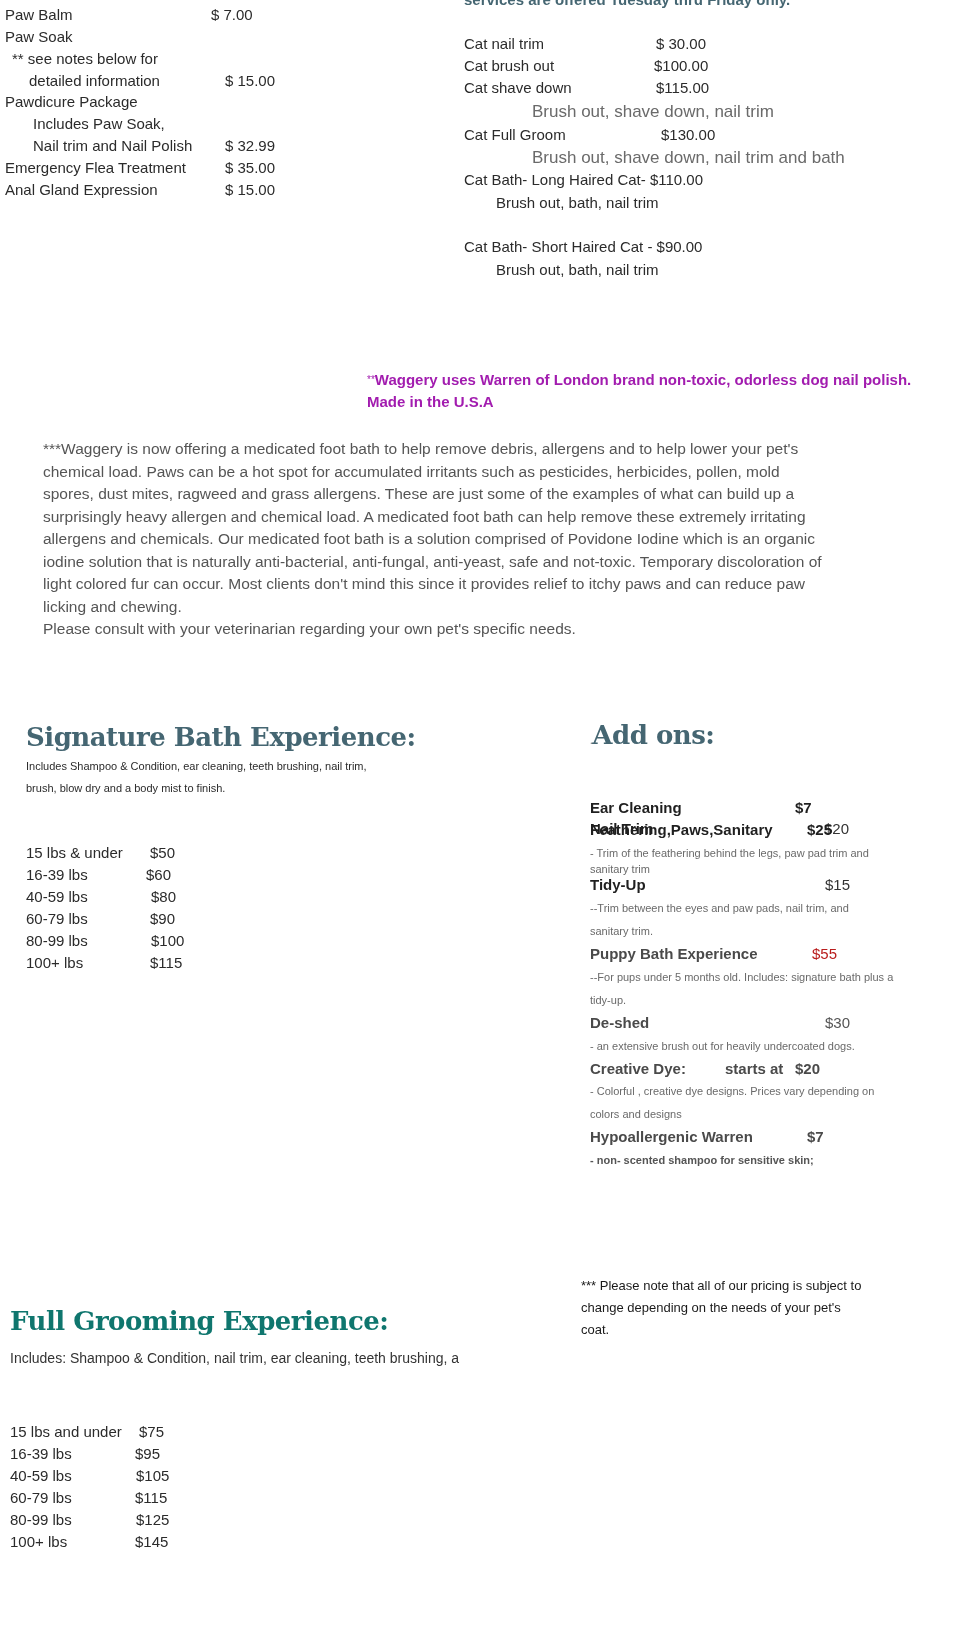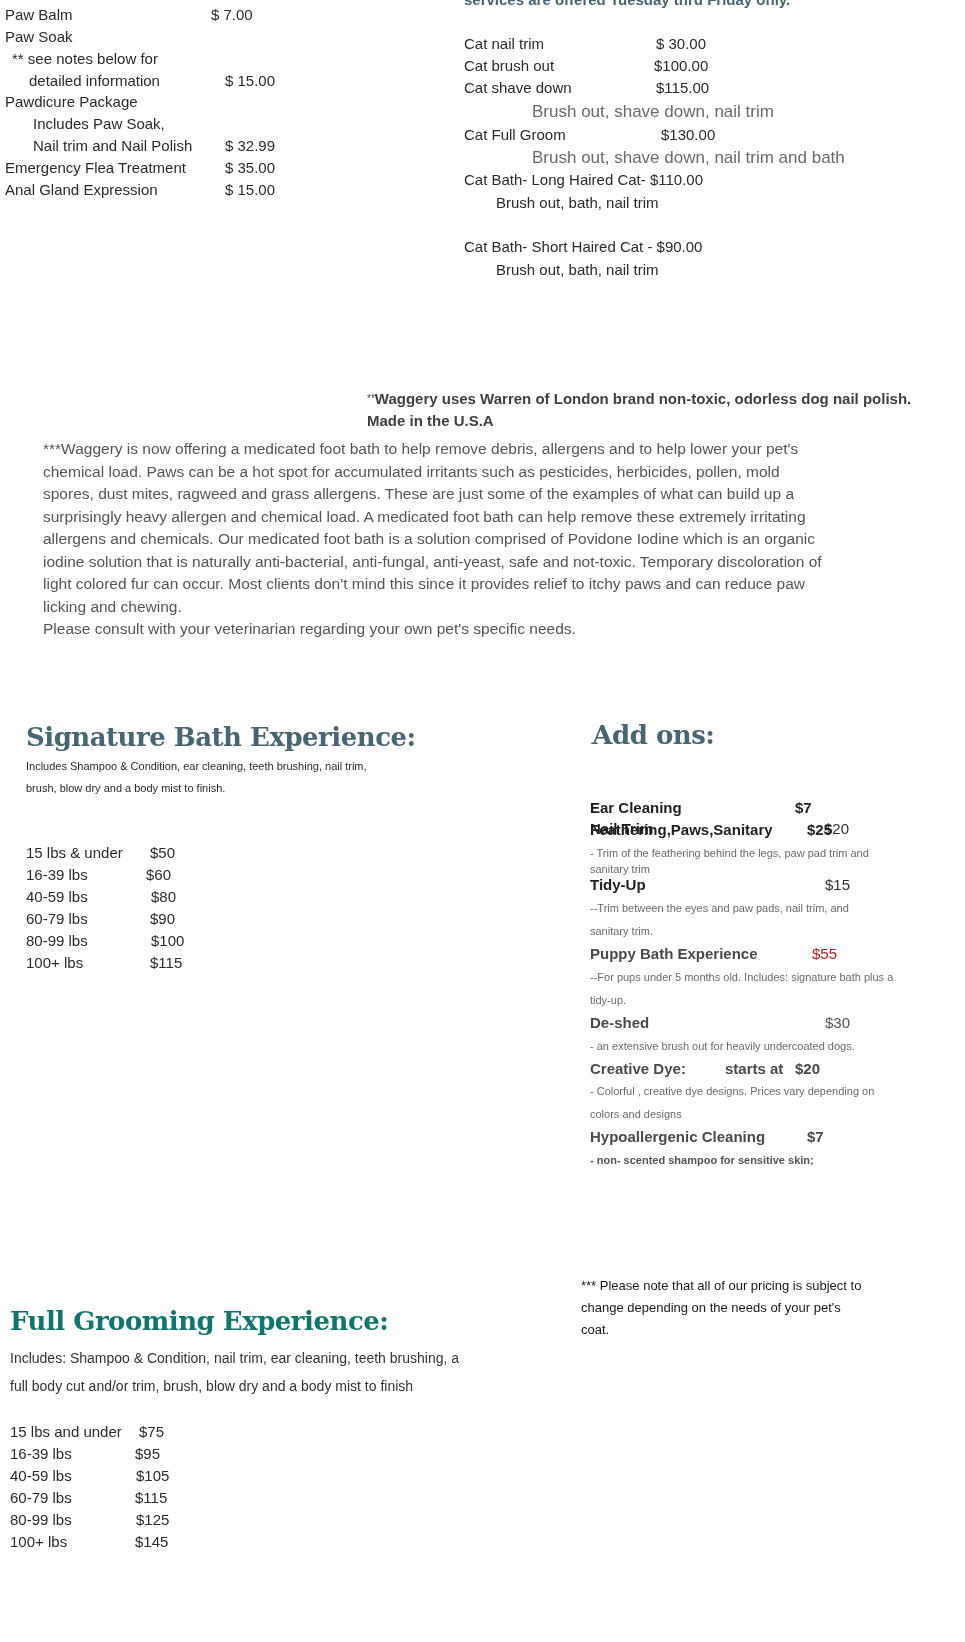--- a/index.html
+++ b/index.html
@@ -82,21 +82,21 @@
   <div class="price-row" style="left:464px; top:171px;">
     <span>Cat Bath- Long Haired Cat-  $110.00</span>
   </div>
   <div class="price-row" style="left:496px; top:194px;">Brush out, bath, nail trim</div>
   <div class="price-row" style="left:464px; top:238px;">
     <span>Cat Bath- Short Haired Cat - $90.00</span>
   </div>
   <div class="price-row" style="left:496px; top:261px;">Brush out, bath, nail trim</div>
 </div>
 
-<div class="abs" style="left:367px; top:388px; width:585px; font-size:15px; line-height:22px; font-weight:bold; color:#404040;">
+<div class="abs" style="left:367px; top:369px; width:585px; font-size:15px; line-height:22px; font-weight:bold; color:#a21caf;">
   <span style="font-size:10px; vertical-align:top; font-weight:normal;">**</span><span>Waggery uses Warren of London brand non-toxic, odorless dog nail polish. Made in the U.S.A</span>
 </div>
 
 <div class="abs para" style="left:43px; top:438px; width:780px;">
   <div>***Waggery is now offering a medicated foot bath to help remove debris, allergens and to help lower your pet's chemical load. Paws can be a hot spot for accumulated irritants such as pesticides, herbicides, pollen, mold spores, dust mites, ragweed and grass allergens. These are just some of the examples of what can build up a surprisingly heavy allergen and chemical load. A medicated foot bath can help remove these extremely irritating allergens and chemicals. Our medicated foot bath is a solution comprised of Povidone Iodine which is an organic iodine solution that is naturally anti-bacterial, anti-fungal, anti-yeast, safe and not-toxic. Temporary discoloration of light colored fur can occur. Most clients don't mind this since it provides relief to itchy paws and can reduce paw licking and chewing.</div>
   <div>Please consult with your veterinarian regarding your own pet's specific needs.</div>
 </div>
 
 <div>
   <div class="abs heading-serif teal" style="left:26px; top:722px; white-space:nowrap;">Signature Bath Experience:</div>
@@ -166,33 +166,32 @@
   <div class="abs addon-desc-tight" style="left:590px; top:1038px; width:320px;">- an extensive brush out for heavily undercoated dogs.</div>
 
   <div class="price-row" style="left:590px; top:1060px;">
     <span class="addon-name2">Creative Dye:</span>
     <span class="price addon-name2" style="left:135px;">starts at</span>
     <span class="price addon-name2" style="left:205px;">$20</span>
   </div>
   <div class="abs addon-desc" style="left:590px; top:1080px; width:310px;">- Colorful , creative dye designs. Prices vary depending on colors and designs</div>
 
   <div class="price-row" style="left:590px; top:1128px;">
-    <span class="addon-name2">Hypoallergenic Cleaning</span>
+    <span class="addon-name2">Hypoallergenic Warren</span>
     <span class="price addon-name2" style="left:217px;">$7</span>
   </div>
   <div class="abs addon-desc-tight" style="left:590px; top:1152px; width:320px; font-weight:bold; color:#555;">- non- scented shampoo  for sensitive skin;</div>
 </div>
 
 <div class="abs note" style="left:581px; top:1275px; width:290px;">*** Please note that all of our pricing is subject to change depending on the needs of your pet's coat.</div>
 
 <div>
   <div class="abs heading-serif green-dark" style="left:10px; top:1306px; white-space:nowrap;">Full Grooming Experience:</div>
   <div class="abs" style="left:10px; top:1344px; font-size:14px; line-height:28px; color:#333; white-space:nowrap;">
     <div>Includes: Shampoo &amp; Condition, nail trim, ear cleaning, teeth brushing, a</div>
-    <div>full body cut and/or trim, brush, blow dry and a body mist to finish</div>
   </div>
 
   <div class="price-row" style="left:10px; top:1423px;">
     <span>15 lbs and under</span>
     <span class="price" style="left:129px;">$75</span>
   </div>
   <div class="price-row" style="left:10px; top:1445px;">
     <span>16-39 lbs</span>
     <span class="price" style="left:125px;">$95</span>
   </div>

